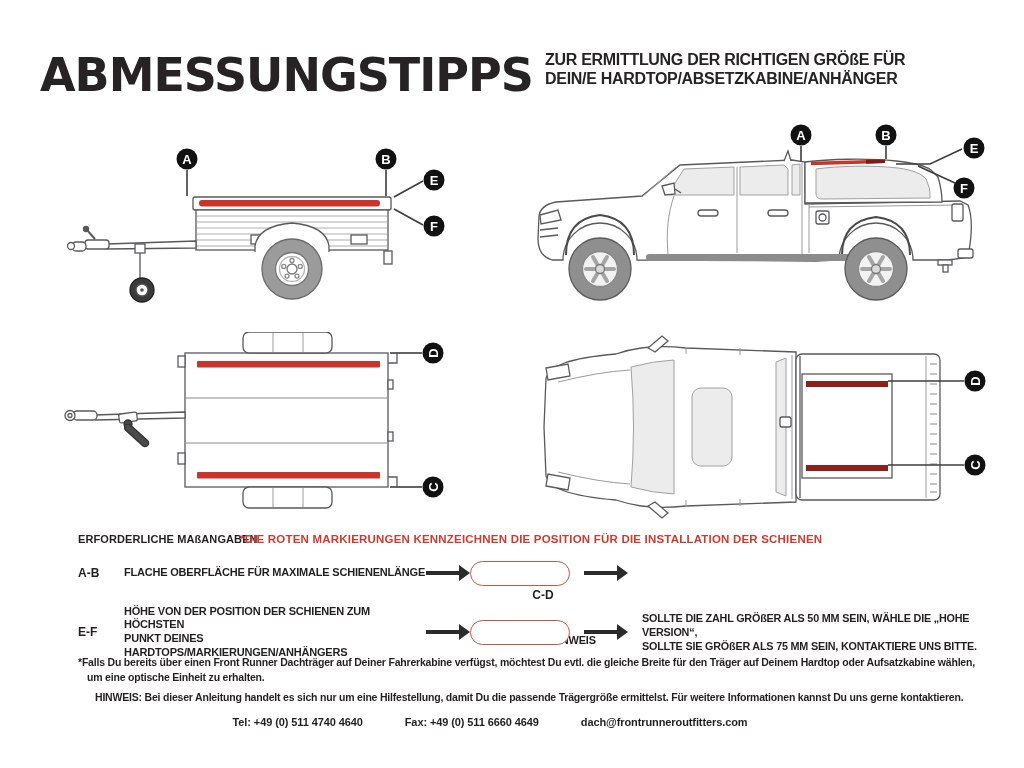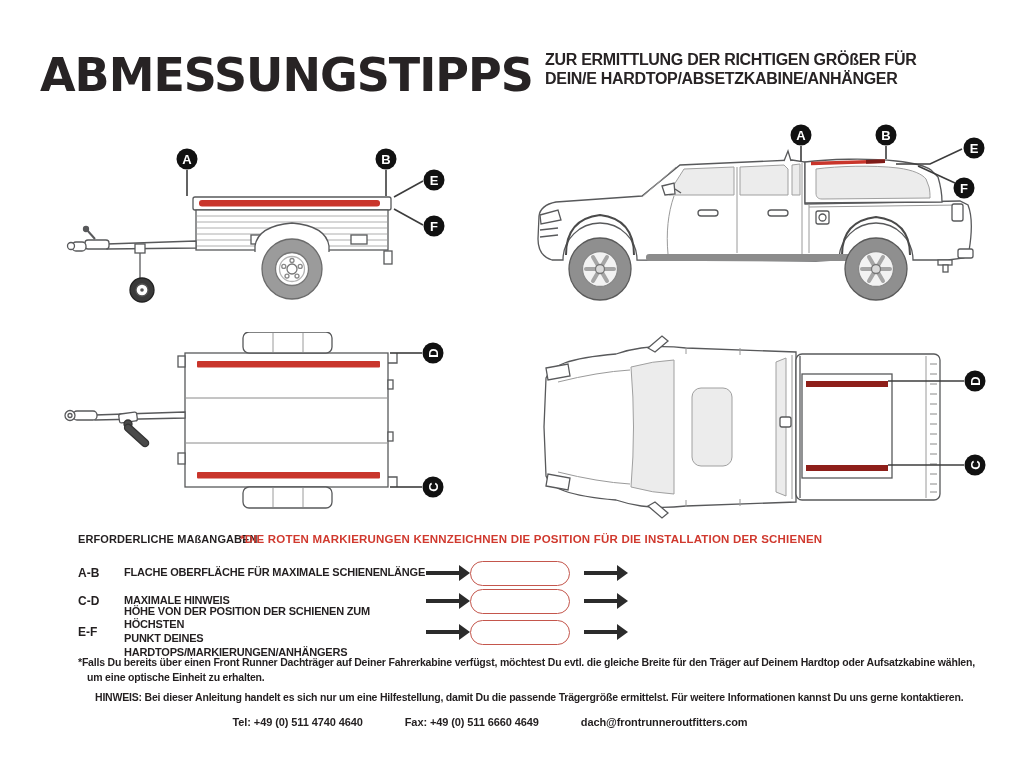--- a/index.html
+++ b/index.html
@@ -33,21 +33,21 @@
   .d-truck-side{left:528px;top:103px;width:475px;height:215px;}
   .d-trailer-top{left:45px;top:332px;width:440px;height:190px;}
   .d-truck-top{left:528px;top:332px;width:475px;height:190px;}
 
   .m-heading-row{position:absolute;left:78px;top:533px;width:912px;height:16px;}
   .m-heading{position:absolute;left:0;top:0;font-size:11px;font-weight:bold;letter-spacing:0.1px;white-space:nowrap;}
   .m-rednote{position:absolute;left:162px;top:0;font-size:11.5px;font-weight:bold;color:var(--redtext);letter-spacing:0.2px;white-space:nowrap;}
 
   .mrow{position:absolute;left:78px;width:930px;display:flex;align-items:center;}
   .mrow-ab{top:558px;height:30px;}
-  .mrow-cd{top:588px;height:26px;}
+  .mrow-cd{top:588px;height:26px;flex-direction:column;}
   .mrow-ef{top:613px;height:38px;}
   .m-key{flex:0 0 46px;font-size:12px;font-weight:bold;}
   .m-desc{flex:0 0 302px;font-size:11px;font-weight:bold;line-height:1.25;letter-spacing:-0.2px;white-space:pre-line;}
   .marrow{position:relative;flex:0 0 44px;height:16px;}
   .marrow::before{content:"";position:absolute;left:0;top:6.4px;width:33px;height:3.2px;background:#2b2b2b;}
   .marrow::after{content:"";position:absolute;left:33px;top:0;width:0;height:0;border-left:11px solid #2b2b2b;border-top:8px solid transparent;border-bottom:8px solid transparent;}
   .m-oval{
     flex:0 0 100px;height:25px;margin-left:0px;margin-right:14px;
     border:1.6px solid var(--field);border-radius:13px;background:#fff;
     font-size:11px;font-weight:bold;text-align:center;line-height:22px;
@@ -64,21 +64,21 @@
     transform:translateX(-22px);font-size:11px;font-weight:bold;letter-spacing:-0.1px;
   }
   svg text.mk{font-family:"Liberation Sans",sans-serif;font-weight:bold;fill:#ffffff;}
 </style>
 </head>
 <body>
 
 <div class="canvas">
 
   <div class="title">ABMESSUNGSTIPPS</div>
-  <div class="subtitle">ZUR ERMITTLUNG DER RICHTIGEN GRÖßER FÜR
+  <div class="subtitle">ZUR ERMITTLUNG DER RICHTIGEN GRÖßE FÜR
 DEIN/E HARDTOP/ABSETZKABINE/ANHÄNGER</div>
 
   <div class="diagram d-trailer-side">
     <svg width="440" height="210" viewBox="0 0 440 210">
       <g stroke="#58595b" stroke-width="1.3" fill="none">
 
         <rect x="148" y="72" width="198" height="13" rx="2" fill="#fff"></rect>
         <g>
           <rect x="154" y="75" width="181" height="6.5" rx="3" fill="#c9352b" stroke="none"></rect>
         </g>
@@ -386,20 +386,22 @@
     <span class="marrow"></span>
   </div>
 
   <div class="mrow mrow-ef">
     <span class="m-key">E-F</span>
     <span class="m-desc">HÖHE VON DER POSITION DER SCHIENEN ZUM HÖCHSTEN
 PUNKT DEINES HARDTOPS/MARKIERUNGEN/ANHÄNGERS</span>
     <span class="marrow"></span>
     <span class="m-oval"></span>
     <span class="marrow"></span>
+    <span class="m-instr">SOLLTE DIE ZAHL GRÖßER ALS 50 MM SEIN, WÄHLE DIE „HOHE VERSION“,
+SOLLTE SIE GRÖßER ALS 75 MM SEIN, KONTAKTIERE UNS BITTE.</span>
   </div>
 
   <div class="fn-star">
     <span class="l1">*Falls Du bereits über einen Front Runner Dachträger auf Deiner Fahrerkabine verfügst, möchtest Du evtl. die gleiche Breite für den Träger auf Deinem Hardtop oder Aufsatzkabine wählen,</span>
     <span class="l2">um eine optische Einheit zu erhalten.</span>
   </div>
   <div class="fn-hint">HINWEIS: Bei dieser Anleitung handelt es sich nur um eine Hilfestellung, damit Du die passende Trägergröße ermittelst. Für weitere Informationen kannst Du uns gerne kontaktieren.</div>
 
   <div class="footer">
     <span>Tel: +49 (0) 511 4740 4640</span>

